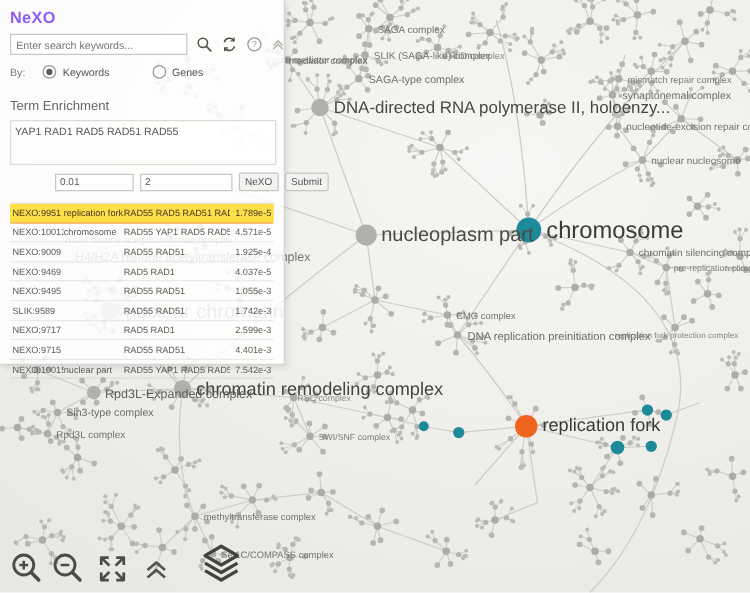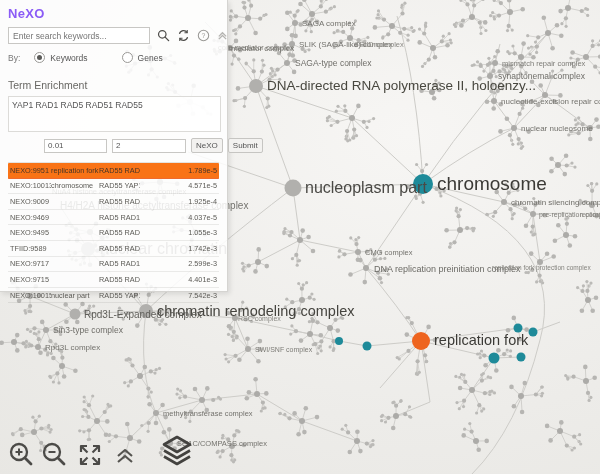--- a/index.html
+++ b/index.html
@@ -38,22 +38,22 @@
   .params-row{display:flex;align-items:center;gap:5px;margin-top:6px;padding-left:36px;}
   .param-input{height:12px;border:1px solid #c8c7c4;background:rgba(255,255,255,0.9);font-size:8px;color:#555;padding:0 3px;outline:none;font-family:"Liberation Sans",sans-serif;}
   .param-a{width:55px;} .param-b{width:66px;}
   .small-btn{height:15px;font-size:8px;color:#555;background:#f3f2f0;border:1px solid #c6c5c2;border-radius:2px;padding:0 4px;cursor:pointer;font-family:"Liberation Sans",sans-serif;}
   .results{margin-top:9px;border-top:1px solid #e4e3e0;}
   .rrow{display:flex;align-items:center;height:14.6px;border-bottom:1px solid rgba(120,120,115,0.14);
         font-size:7.3px;color:#5c5b56;padding:0 2px;cursor:pointer;}
   .rrow .c-id{width:41px;overflow:hidden;white-space:nowrap;}
   .rrow .c-term{width:48px;overflow:hidden;white-space:nowrap;}
   .rrow .c-genes{flex:1;overflow:hidden;white-space:nowrap;}
-  .rrow .c-pv{width:33px;text-align:right;padding-left:44px;}
-  .rrow.hl{background:#f97316;color:#463528;border-bottom-color:#ef6a2d;border-radius:1px;justify-content:center;}
+  .rrow .c-pv{width:33px;text-align:right;}
+  .rrow.hl{background:#fde047;color:#463528;border-bottom-color:#ef6a2d;border-radius:1px;justify-content:center;}
   
   .toolbar{position:absolute;left:8px;bottom:4px;display:flex;align-items:flex-end;}
   .tool-btn{background:none;border:none;padding:0;margin:0 7px 0 0;cursor:pointer;display:block;}
 </style>
 </head>
 <body>
 
 <svg id="net" width="600" height="474" aria-label="ontology network">
     <g>
       <path d="M293 188 L423 184" fill="none" stroke="#cdccc8" stroke-width="1"></path>
@@ -2257,21 +2257,21 @@
           <span class="c-genes">RAD5 RAD1</span>
           <span class="c-pv">4.037e-5</span>
         </div>
         <div class="rrow">
           <span class="c-id">NEXO:9495</span>
           <span class="c-term"></span>
           <span class="c-genes">RAD55 RAD51</span>
           <span class="c-pv">1.055e-3</span>
         </div>
         <div class="rrow">
-          <span class="c-id">TFIID:9589</span>
+          <span class="c-id">SLIK:9589</span>
           <span class="c-term"></span>
           <span class="c-genes">RAD55 RAD51</span>
           <span class="c-pv">1.742e-3</span>
         </div>
         <div class="rrow">
           <span class="c-id">NEXO:9717</span>
           <span class="c-term"></span>
           <span class="c-genes">RAD5 RAD1</span>
           <span class="c-pv">2.599e-3</span>
         </div>

